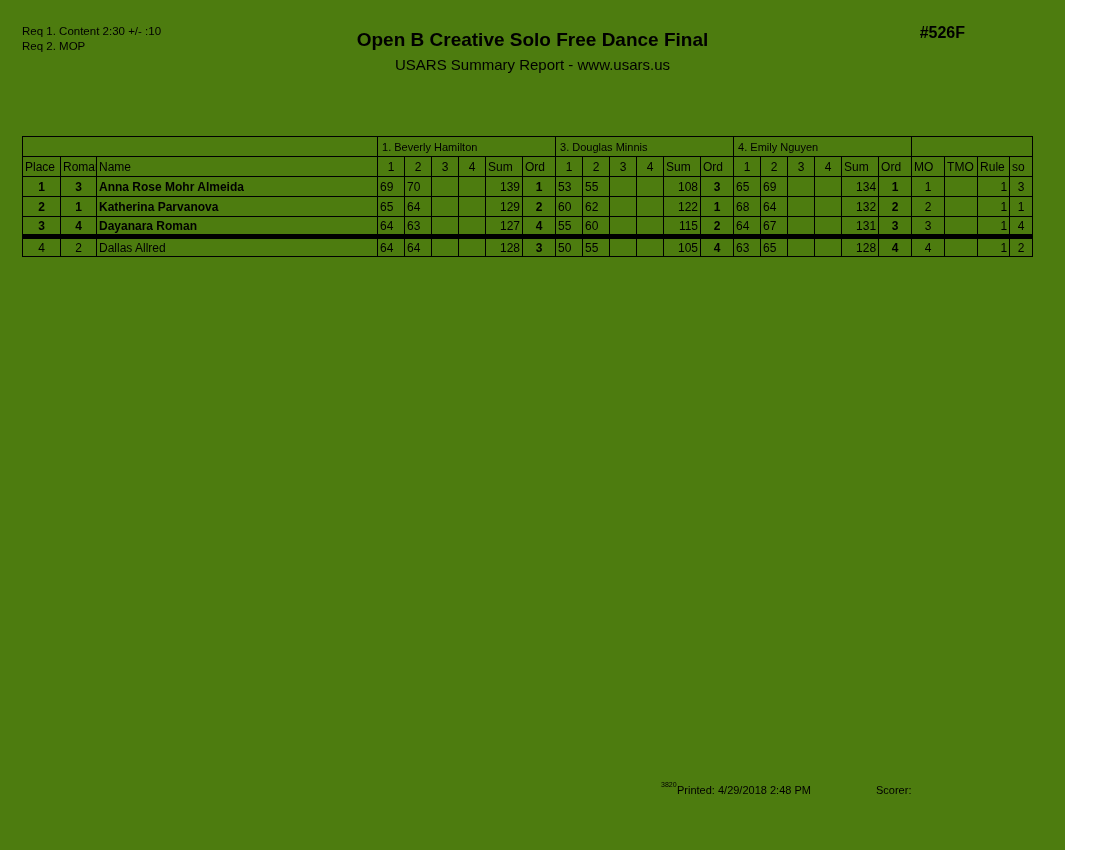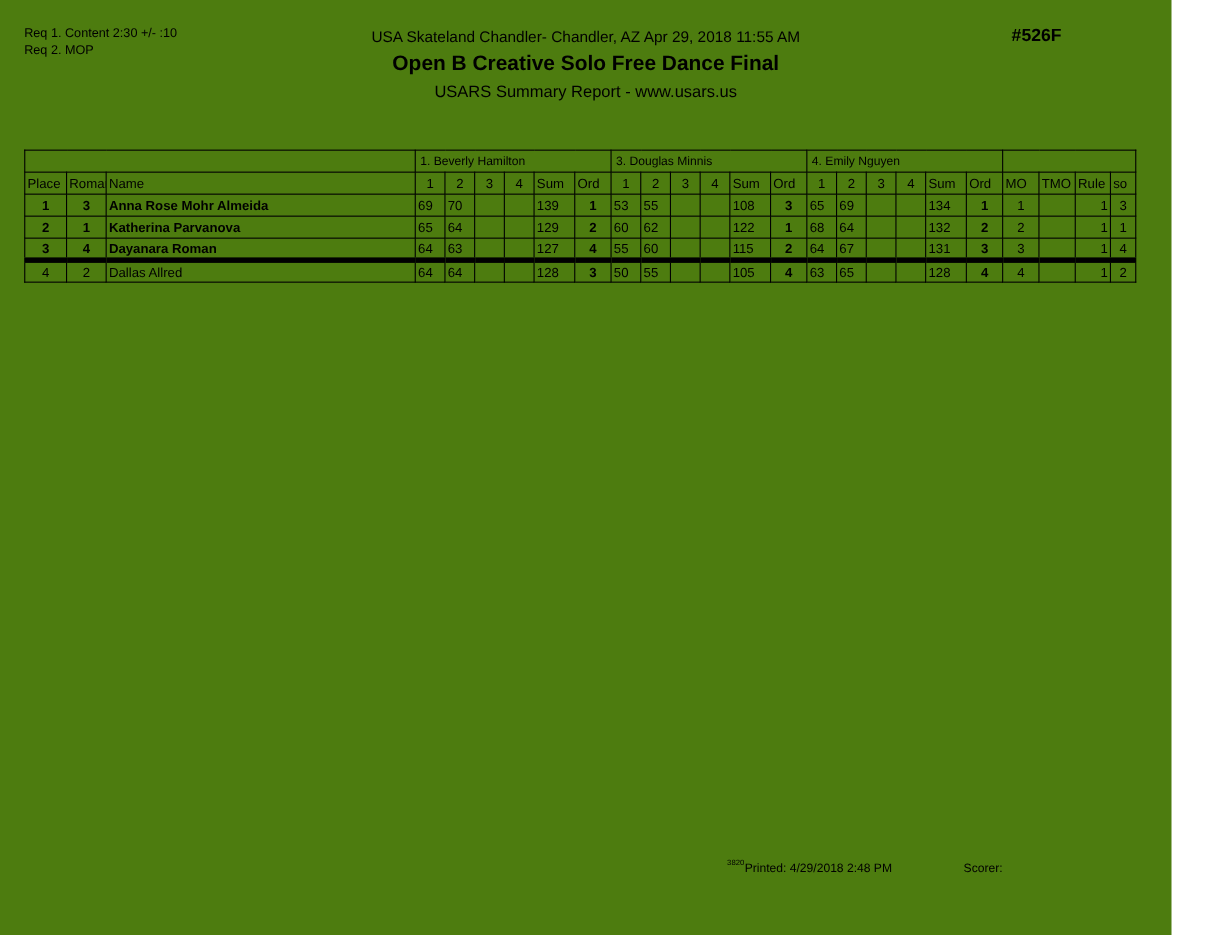--- a/index.html
+++ b/index.html
@@ -22,21 +22,21 @@
   table.results td { border:1px solid #000; height:20px; padding:0 2px;
                      overflow:hidden; white-space:nowrap; vertical-align:middle; }
   td.noborder { border:none; }
   tr.judge-row td.judge { font-size:11px; text-align:left; padding-left:4px; }
   tr.head-row td { font-weight:normal; }
   .th  { text-align:left; }
   .thn { text-align:center; }
   td.place, td.cont { text-align:center; }
   td.name { text-align:left; padding-left:4px; }
   td.s    { text-align:left; }
-  td.sum  { text-align:left; }
+  td.sum  { text-align:right; }
   td.ord  { text-align:center; font-weight:bold; }
   td.mo   { text-align:center; }
   td.rule { text-align:right; }
   td.so   { text-align:center; }
   tr.b td.place, tr.b td.cont, tr.b td.name { font-weight:bold; }
   tr.cut td { border-bottom:5px solid #000; }
 
   
   .footer { position:absolute; left:0; top:780px; width:1100px; height:20px; font-size:11px;margin-left:16px; }
   .print-code { position:absolute; left:645px; top:1px; font-size:7px; }
@@ -49,21 +49,20 @@
 <div class="page">
 
   <div class="req-block">
     <div>Req 1.  Content 2:30 +/- :10</div>
     <div>Req 2.  MOP</div>
   </div>
 
   <div class="event-number">#526F</div>
 
   <div class="titles">
-    <div class="venue-line">USA Skateland Chandler- Chandler, AZ   Apr 29, 2018  11:55 AM</div>
     <div class="event-title">Open B Creative Solo Free Dance Final</div>
     <div class="report-title">USARS Summary Report - www.usars.us</div>
   </div>
 
   <table class="results">
     <colgroup>
       <col style="width:38px">
         <col style="width:36px">
         <col style="width:281px">
       <col style="width:27px">

